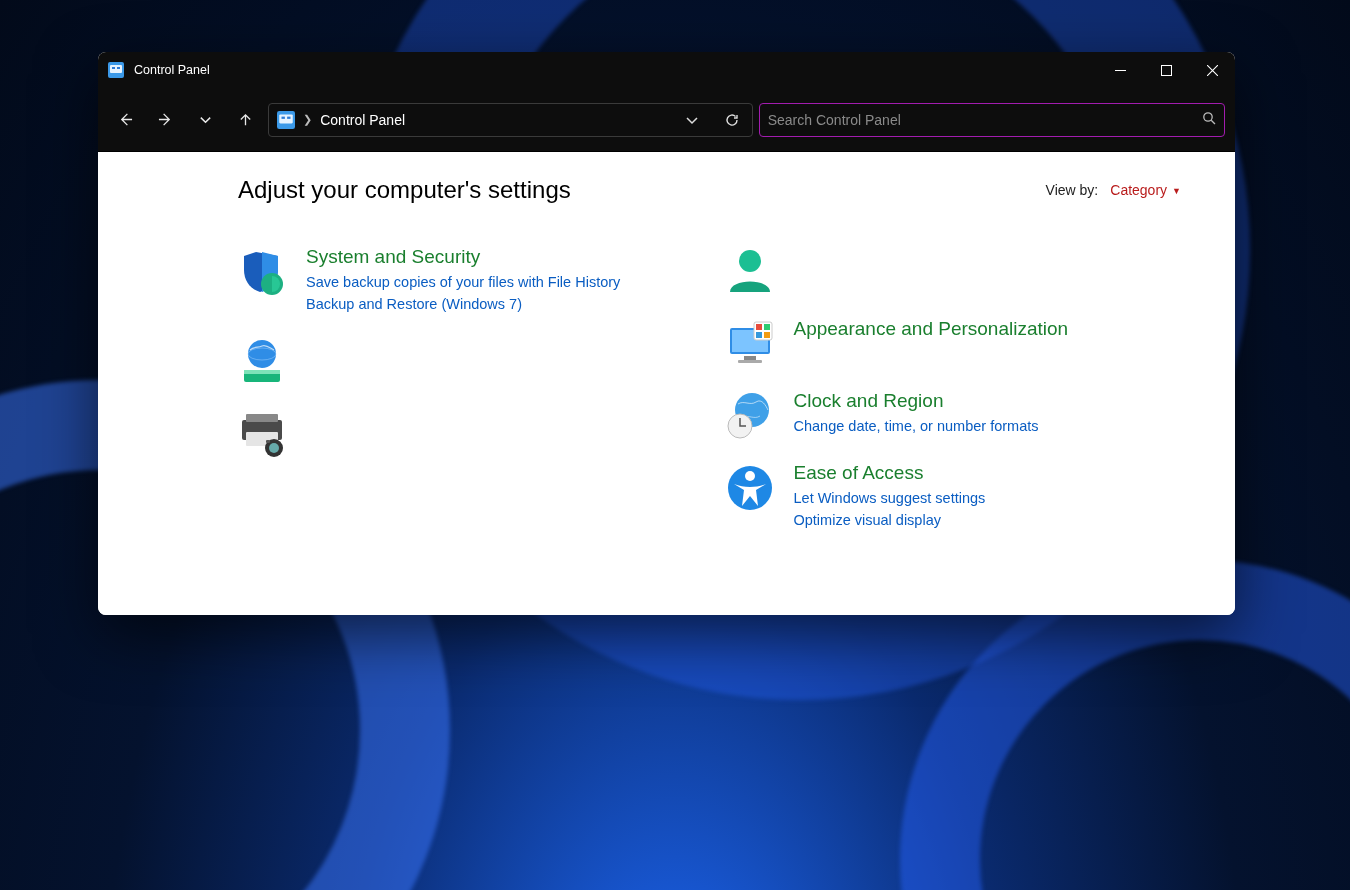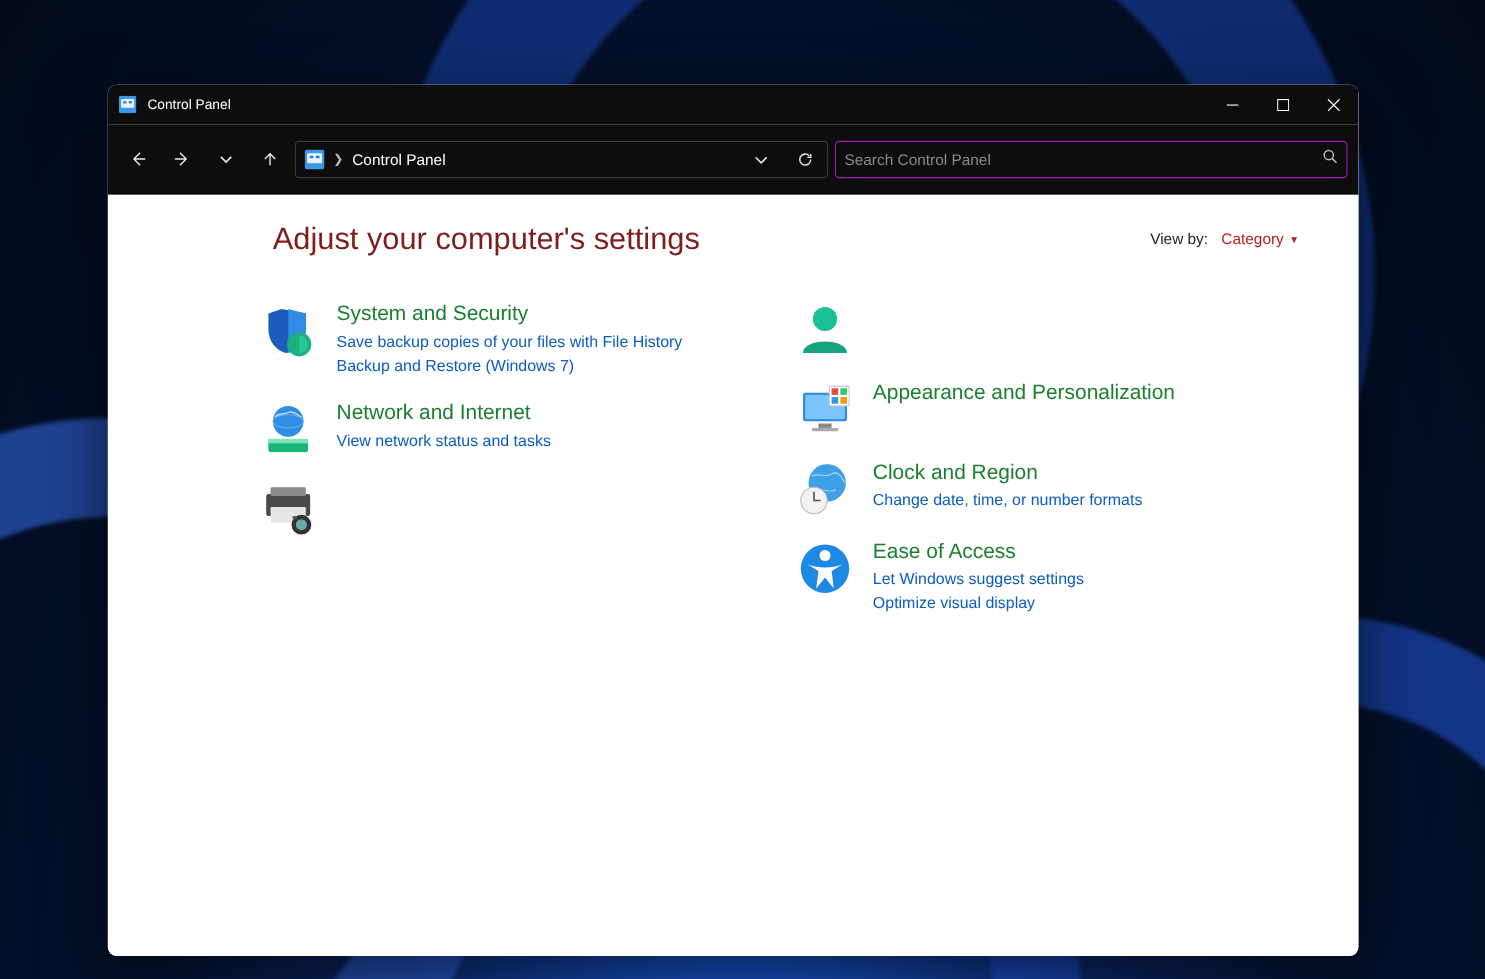--- a/index.html
+++ b/index.html
@@ -9,22 +9,22 @@
     position: relative;
   }
   
   .swirl { position: absolute; border-radius: 50%; filter: blur(2px); }
   .swirl.a { width: 900px; height: 900px; left: 350px; top: -200px; border: 120px solid rgba(40,100,255,.35); }
   .swirl.b { width: 700px; height: 700px; left: -250px; top: 380px; border: 90px solid rgba(60,120,255,.5); }
   .swirl.c { width: 600px; height: 600px; left: 900px; top: 560px; border: 80px solid rgba(40,100,255,.45); }
 
   .window {
     position: absolute;
-    left: 98px; top: 77px;
-    width: 1137px; height: 792px;
+    left: 98px; top: 52px;
+    width: 1137px; height: 563px;
     background: #ffffff;
     border-radius: 8px;
     box-shadow: 0 20px 60px rgba(0,0,0,.6);
     overflow: hidden;
     display: flex; flex-direction: column;
   }
   .titlebar {
     height: 36px;
     background: #0d0d0d;
     display: flex; align-items: center;
@@ -95,21 +95,21 @@
     flex:1;
     background:#fff;
     padding: 24px 54px 20px 138px;
     overflow:auto;
   }
   .header-row {
     display:flex; align-items:center;
     margin-bottom: 42px;
     margin-left: 2px;
   }
-  .page-title { color:#7f1d1d; font-size:28px; font-weight:400; flex:1;margin-left:10px; }
+  .page-title { color:#000000; font-size:24px; font-weight:400; flex:1; }
   .viewby { display:flex; align-items:center; gap:12px; font-size:14px; }
   .viewby .lbl { color:#222; }
   .viewby .val { color:#b91c1c; display:flex; align-items:center; gap:5px; }
   .viewby .caret { font-size:9px; position:relative; top:1px; }
 
   .columns { display:flex; gap: 30px; }
   .col { flex: 1; display:flex; flex-direction:column; gap: 20px; }
 
   .category { display:flex; gap:18px; }
   .cat-icon { width:52px; height:52px; flex-shrink:0; }
@@ -246,24 +246,20 @@
         <div class="category">
           <div class="cat-icon">
             <svg viewBox="0 0 52 52">
               <circle cx="26" cy="18" r="14" fill="#2f8de6"></circle>
               <path d="M14 14 C18 10 22 12 26 10 C30 8 34 12 38 14" stroke="#fff" stroke-width="1.2" fill="none" opacity=".7"></path>
               <ellipse cx="26" cy="18" rx="14" ry="6" fill="none" stroke="#a5d3ff" stroke-width=".8" opacity=".6"></ellipse>
               <rect x="8" y="34" width="36" height="12" rx="2" fill="#18b57a"></rect>
               <rect x="8" y="34" width="36" height="4" fill="#7de3b8"></rect>
             </svg>
           </div>
-          <div class="cat-body">
-            <div class="cat-title">Network and Internet</div>
-            <a class="cat-link">View network status and tasks</a>
-          </div>
         </div>
 
         <div class="category">
           <div class="cat-icon">
             <svg viewBox="0 0 52 52">
               <rect x="6" y="12" width="40" height="20" rx="2" fill="#4a4a4a"></rect>
               <rect x="10" y="6" width="32" height="8" rx="1" fill="#888"></rect>
               <rect x="10" y="24" width="32" height="14" rx="1" fill="#e5e5e5"></rect>
               <circle cx="38" cy="40" r="9" fill="#333"></circle>
               <circle cx="38" cy="40" r="5" fill="#6aa"></circle>

